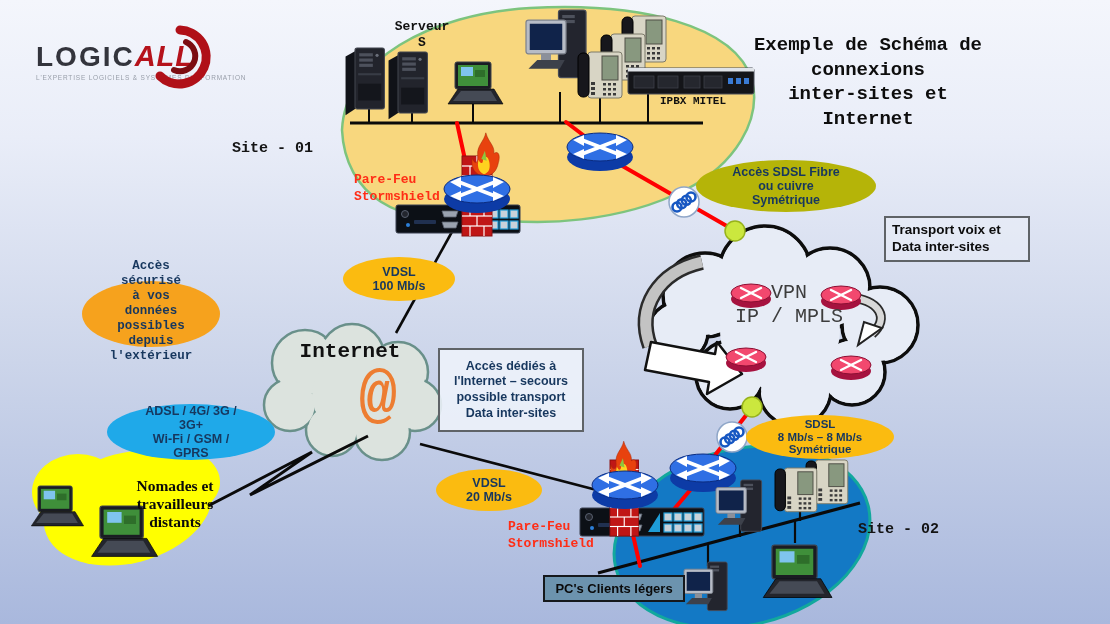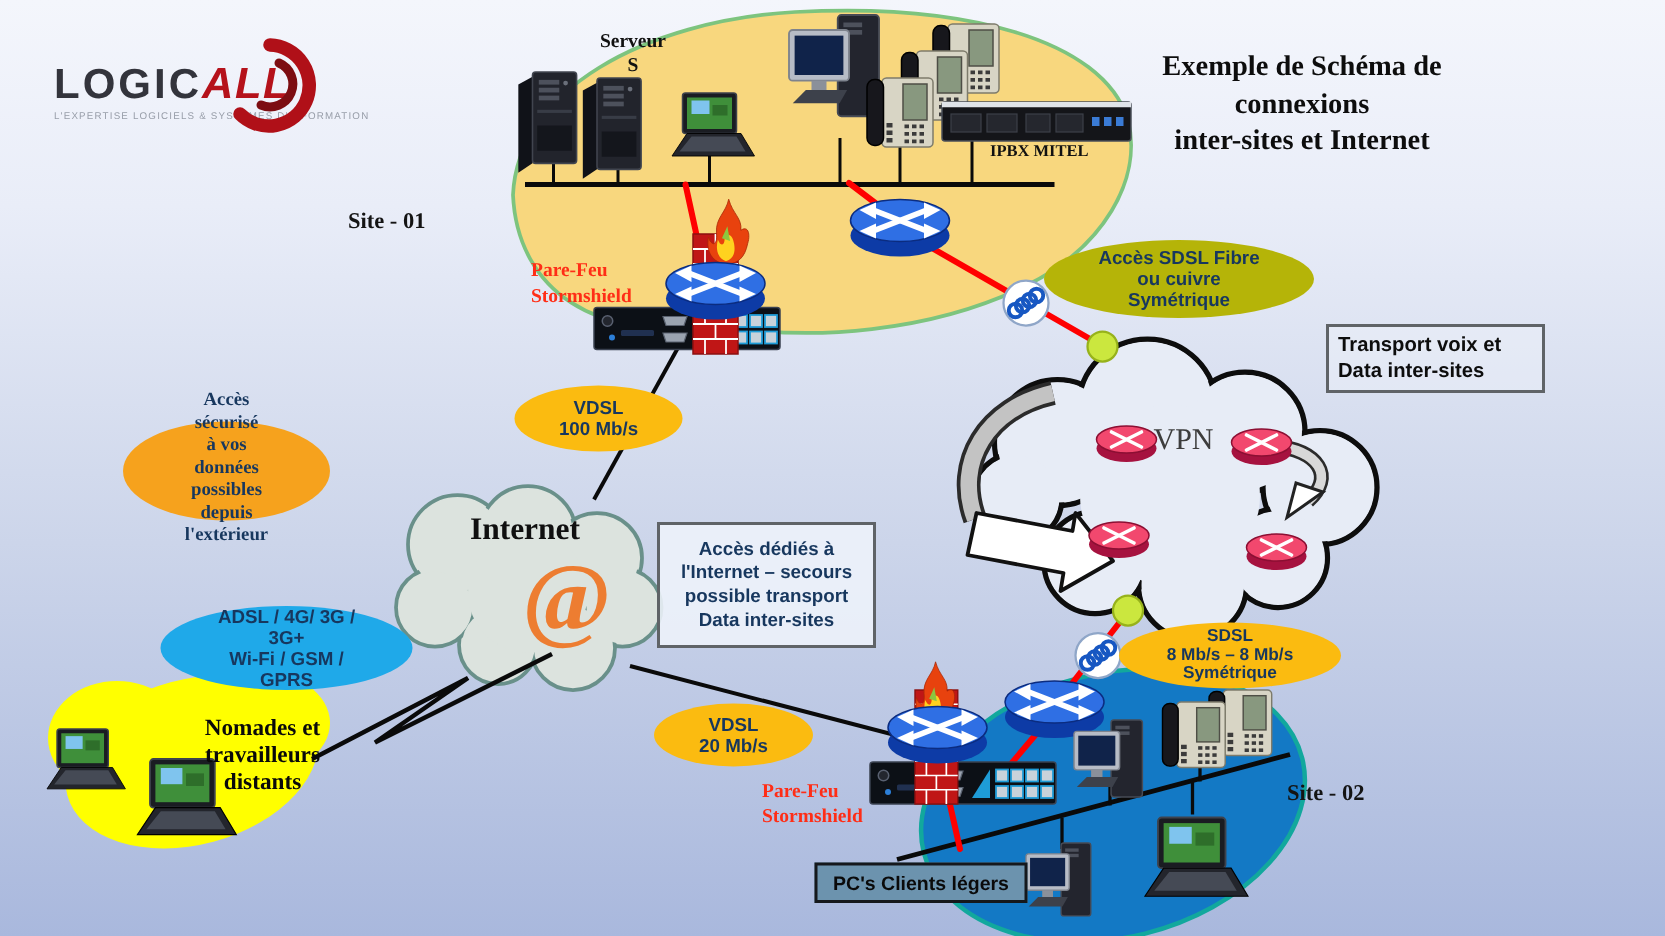--- a/index.html
+++ b/index.html
@@ -1,20 +1,20 @@
 <!DOCTYPE html>
 <html><head>
 <meta charset="utf-8">
 <style>
   html,body{margin:0;padding:0;background:#8fa2c9;}
   .stage{position:relative;width:1110px;height:624px;overflow:hidden;
     background:linear-gradient(180deg,#f4f6fc 0%,#e9edf8 22%,#ccd5ea 58%,#a9b8dd 100%);
     font-family:"Liberation Sans",sans-serif;}
   .stage svg.layer{position:absolute;left:0;top:0;z-index:1;}
-  .lbl{position:absolute;z-index:3;font-family:Liberation Serif, serif;}
+  .lbl{position:absolute;z-index:3;font-family:Liberation Mono, monospace;}
   .lbl span{display:block;}
   .bubble{position:absolute;z-index:2;border-radius:50%;display:flex;flex-direction:column;
     align-items:center;justify-content:center;text-align:center;font-weight:bold;
     color:#17375E;z-index:3;}
   .bubble span{display:block;line-height:1.12;}
   .boxlbl{position:absolute;z-index:3;border:2px solid #5f6367;font-weight:bold;
     display:flex;flex-direction:column;justify-content:center;text-align:center;}
   .boxlbl span{display:block;line-height:1.25;}
   .title{font-size:19px;font-weight:bold;color:#0d0d0d;text-align:center;line-height:1.3;}
   .sitelabel{font-size:15px;font-weight:bold;color:#141414;}
@@ -387,20 +387,21 @@
   <span>l'Internet – secours</span>
   <span>possible transport</span>
   <span>Data inter-sites</span>
 </div>
 <div class="boxlbl" style="left:543px;top:575px;width:138px;height:23px;font-size:13px;color:#0a0a0a;background:#6C93AE;border-color:#15181c;">PC's Clients légers</div>
 
 <div class="lbl" style="left:298px;top:340px;width:104px;text-align:center;font-size:21px;font-weight:600;color:#101010;">Internet</div>
 <div class="lbl" style="left:323px;top:362px;width:110px;text-align:center;font-size:64px;font-weight:bold;color:#ED7D31;">@</div>
 <div class="lbl" style="left:731px;top:281px;width:116px;text-align:center;font-size:20px;color:#3d3d3d;line-height:24px;">
   <span>VPN</span>
+  <span>IP / MPLS</span>
 </div>
 
 <div class="lbl" style="left:110px;top:477px;width:130px;text-align:center;font-size:15.5px;font-weight:bold;color:#0a0a0a;font-family:'Liberation Serif',serif;line-height:18px;">
   <span>Nomades et</span>
   <span>travailleurs</span>
   <span>distants</span>
 </div>
 
 </div>
 

